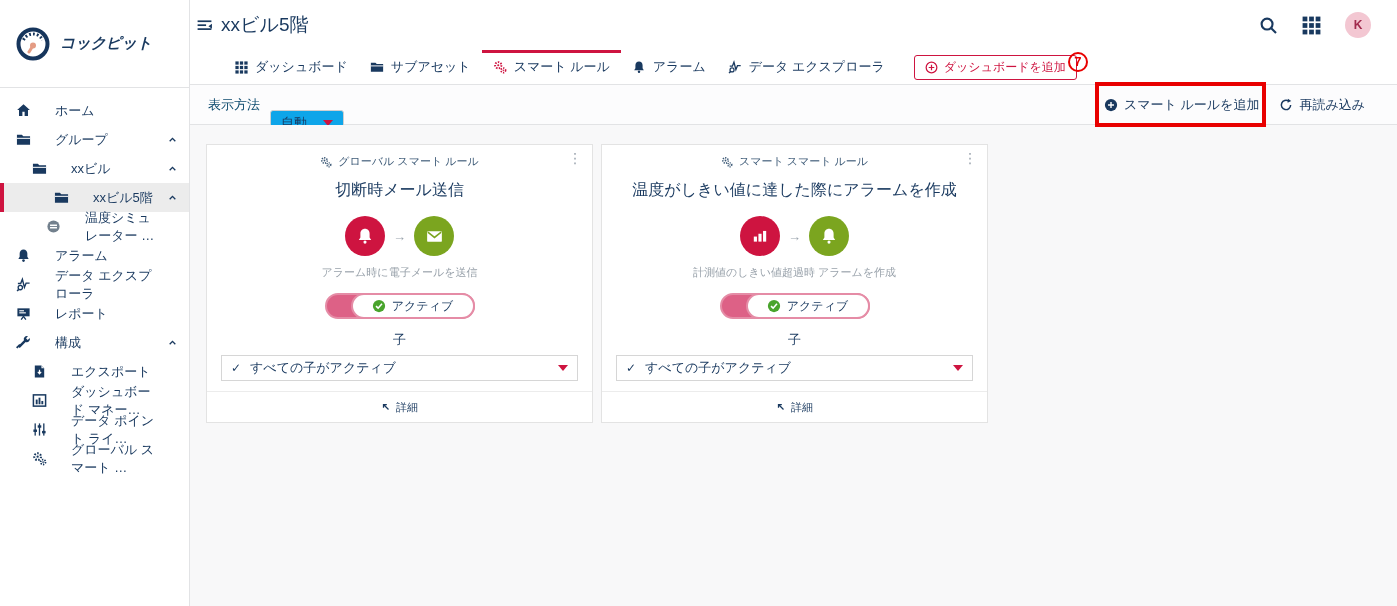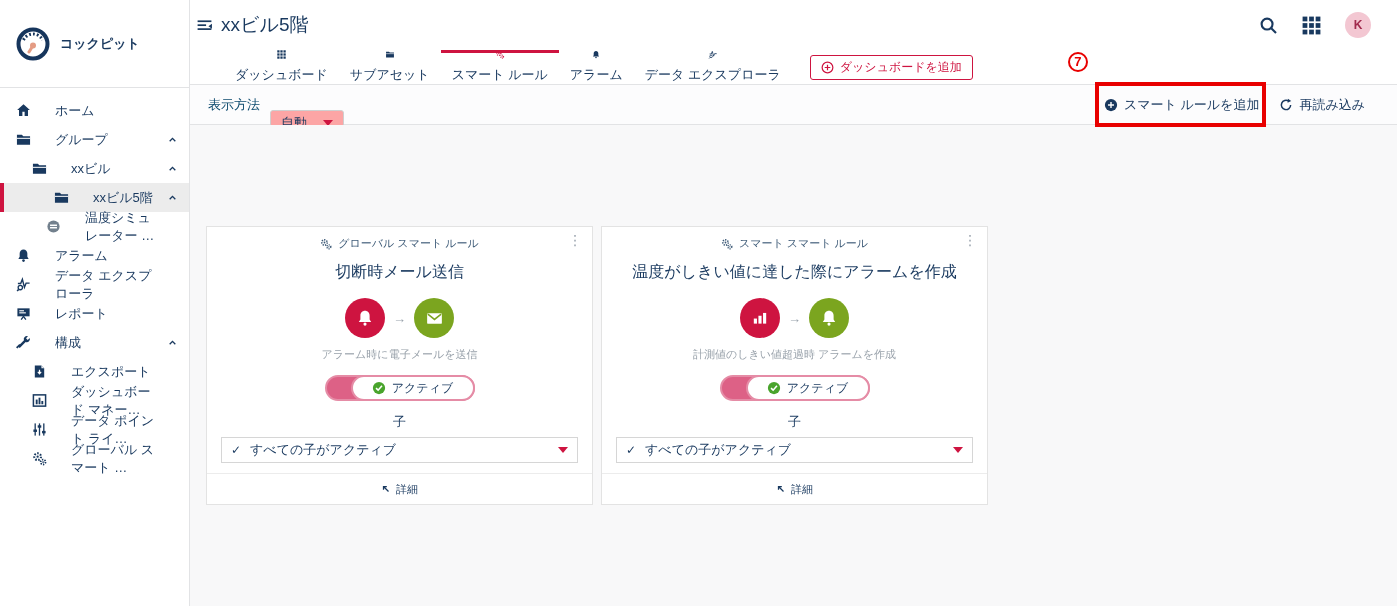--- a/index.html
+++ b/index.html
@@ -7,54 +7,54 @@
     --green:#7ba51f; --check-green:#49a42c; --gray:#98a1aa; --border:#e2e3e5;
   }
   *{box-sizing:border-box; margin:0; padding:0;}
   html,body{width:1397px; height:606px; background:#fff;
     font-family:"Liberation Sans","DejaVu Sans",sans-serif; color:var(--navy);}
   .app{display:flex; width:1397px; height:606px; overflow:hidden;}
 
   
   .sidebar{width:190px; flex:none; border-right:1px solid var(--border); background:#fff;}
   .logo-box{height:88px; border-bottom:1px solid var(--border); display:flex; align-items:center; padding-left:16px; gap:10px;}
-  .logo-text{font-size:13px; font-weight:bold; color:var(--navy);}
+  .logo-text{font-size:15px; font-weight:bold; color:var(--navy);font-style:italic;}
   .nav{padding-top:8px;}
   .nav-item{height:29px; display:flex; align-items:center; gap:24px; font-size:13px; color:var(--navy); position:relative; padding-right:26px; cursor:pointer;}
   .nav-item svg{flex:none;}
   .lvl0{padding-left:16px}.lvl1{padding-left:32px}.lvl2{padding-left:54px}.lvl3{padding-left:46px}
   .nav-item.selected{background:#ececec;}
   .nav-item.selected::before{content:""; position:absolute; left:0; top:0; bottom:0; width:4px; background:var(--red);}
   .chev{position:absolute; right:12px; top:10px;}
 
   
   .main{flex:1; display:flex; flex-direction:column; min-width:0;}
   .titlebar{height:50px; display:flex; align-items:center; gap:8px; padding:0 26px 0 6px;}
   .page-title{font-size:19px; font-weight:400; color:var(--navy);}
   .tb-right{margin-left:auto; display:flex; align-items:center; gap:24px;}
   .icon-btn{background:none;border:none;display:flex;align-items:center;cursor:pointer;color:var(--navy);}
   .avatar{width:26px;height:26px;border-radius:50%;background:#f3c7d2;color:#a12a4d;font-size:12px;font-weight:bold;display:flex;align-items:center;justify-content:center;cursor:pointer;}
 
   .tabsrow{height:35px; display:flex; align-items:stretch; padding-left:34px; border-bottom:1px solid var(--border);}
-  .tab{display:flex; align-items:center; gap:7px; padding:0 11px; font-size:13px; color:var(--navy); position:relative; background:none; border:none; cursor:pointer;flex-direction:column;}
+  .tab{display:flex; align-items:center; gap:7px; padding:0 11px; font-size:13px; color:var(--navy); position:relative; background:none; border:none; cursor:pointer;}
   .tab.active::before{content:""; position:absolute; top:0; left:0; right:0; height:3px; background:var(--red);}
   .tab .red-ic{color:var(--red);}
   .add-dash-btn{margin-left:18px; align-self:center; display:flex; align-items:center; gap:6px; border:1px solid var(--red); color:var(--red); background:#fff; border-radius:3px; padding:3px 10px; font-size:12px; cursor:pointer;}
 
   .toolbar{height:40px; display:flex; align-items:center; padding:0 32px 0 18px; border-bottom:1px solid var(--border); background:#fcfcfd;}
   .disp-label{font-size:13px; color:#0c4a6e;}
-  .disp-select{margin-left:10px; height:26px; border:1px solid #cfcfcf; background:#fca5a5; border-radius:3px; display:flex; align-items:center; padding:0 10px; gap:16px; font-size:13px; color:var(--navy); cursor:pointer;margin-top:36px;}
+  .disp-select{margin-left:10px; height:26px; border:1px solid #cfcfcf; background:#0ea5e9; border-radius:3px; display:flex; align-items:center; padding:0 10px; gap:16px; font-size:13px; color:var(--navy); cursor:pointer;margin-top:36px;}
   .tbar-right{margin-left:auto; display:flex; align-items:center; gap:20px;}
   .add-rule-wrap{position:relative;}
   .add-rule-btn{display:flex; align-items:center; gap:6px; font-size:13px; color:var(--navy); background:none; border:none; cursor:pointer;}
   .reload-btn{display:flex; align-items:center; gap:6px; font-size:13px; color:var(--navy); background:none; border:none; cursor:pointer;}
   .annot-rect{position:absolute; left:-9px; right:-7px; top:-14px; bottom:-13px; border:4px solid var(--annot); pointer-events:none;}
   .annot-circle{position:absolute; left:-36px; top:-44px; width:20px; height:20px; border:2px solid var(--annot); border-radius:50%; color:var(--annot); font-size:13px; font-weight:bold; display:flex; align-items:center; justify-content:center; pointer-events:none;}
 
-  .content{flex:1; background:#f8f8f9; padding:19px 16px; display:flex; gap:8px; align-items:center;}
+  .content{flex:1; background:#f8f8f9; padding:19px 16px; display:flex; gap:8px; align-items:flex-start;}
 
   
   .card{width:387px; height:279px; background:#fff; border:1px solid #e3e3e3; display:flex; flex-direction:column; align-items:center; position:relative;}
   .card-type{margin-top:9px; font-size:11px; color:var(--navy-soft); display:flex; align-items:center; gap:6px;}
   .kebab{position:absolute; top:6px; right:10px; color:#9aa3ad; font-size:14px; background:none; border:none; cursor:pointer; line-height:1;}
   .card-title{margin-top:11px; font-size:16px; font-weight:400; color:var(--navy);}
   .flow{margin-top:15px; display:flex; align-items:center; gap:8px;}
   .circle{width:40px; height:40px; border-radius:50%; display:flex; align-items:center; justify-content:center; color:#fff;}
   .circle.red{background:var(--red);} .circle.green{background:var(--green);}
   .flow-arrow{color:#9aa3ad; font-size:13px;}

